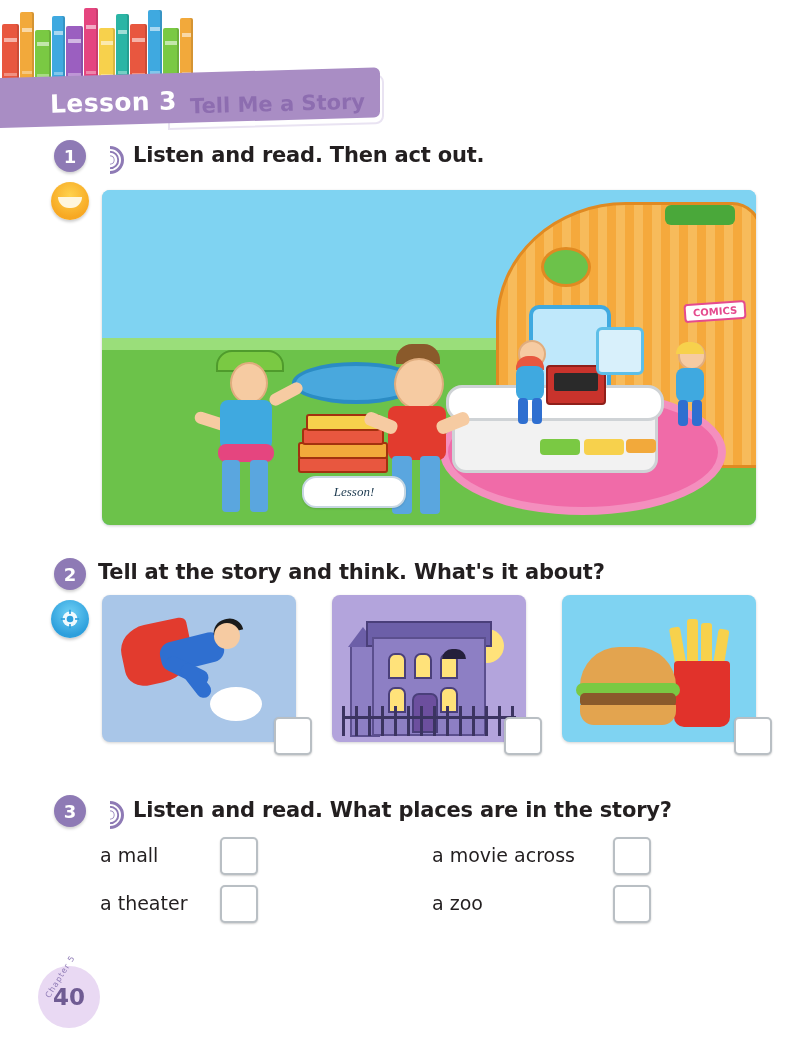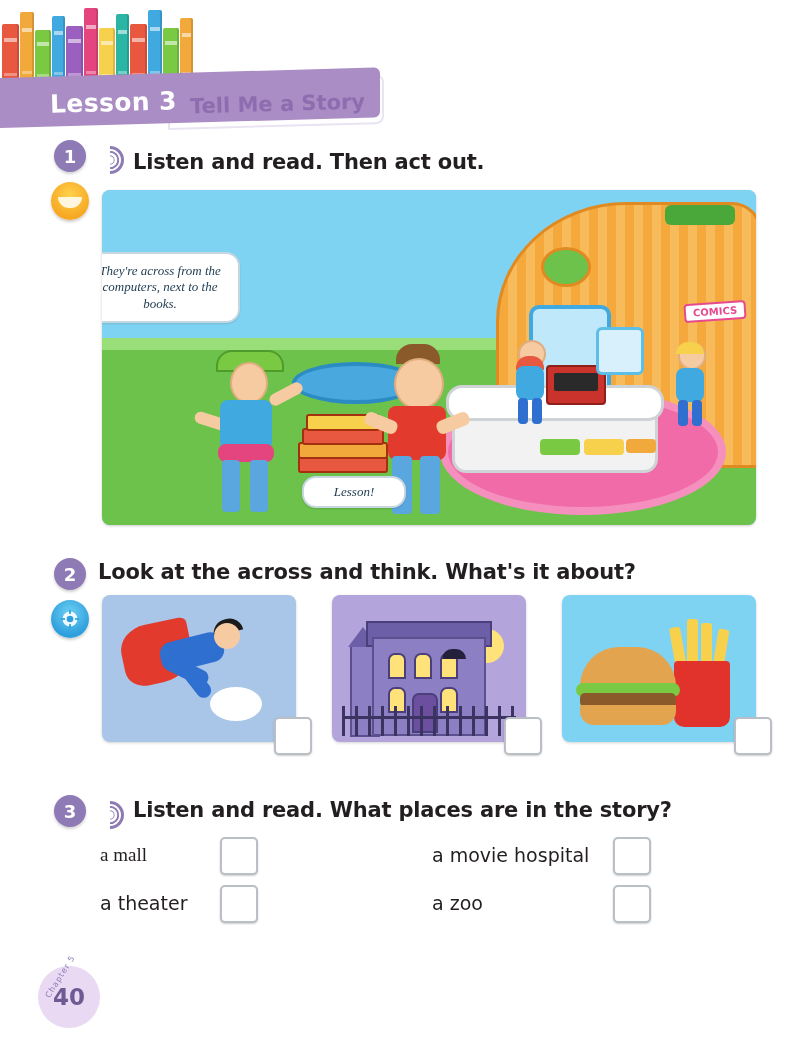--- a/index.html
+++ b/index.html
@@ -551,21 +551,21 @@
   <div class="lesson-label">Lesson 3</div>
   <div class="lesson-sub">Tell Me a Story</div>
 </div>
 
 <div class="num-circle" style="left:54px; top:140px;">1</div>
 <div class="audio-icon" style="left:96px; top:142px;">
   <span class="w1"></span>
     <span class="w2"></span>
     <span class="w3"></span>
 </div>
-<div class="heading" style="left:133px; top:143px;margin-top:7px;">Listen and read. Then act out.</div>
+<div class="heading" style="left:133px; top:143px;">Listen and read. Then act out.</div>
 <div class="side-icon pair" style="left:51px; top:182px;"></div>
 
 <div class="story">
   <div class="sky"></div>
   <div class="floor-strip"></div>
   <div class="ground"></div>
 
   <div class="store">
     <div class="store-roofline"></div>
     <div class="store-window"></div>
@@ -620,26 +620,25 @@
   <div class="kid" style="left:260px; top:150px; width:120px; height:180px;">
     <div class="leg" style="left:34px; top:4px; width:44px; height:20px; background:#8a5a2b; border-radius:16px 16px 0 0;"></div>
     <div class="head" style="left:32px; top:18px; width:46px; height:48px;"></div>
     <div class="body" style="left:26px; top:66px; width:58px; height:54px; background:#e23b2e;"></div>
     <div class="arm" style="left:2px;  top:76px; width:34px; height:14px; background:#f6cba2; transform:rotate(22deg);"></div>
     <div class="arm" style="left:74px; top:76px; width:34px; height:14px; background:#f6cba2; transform:rotate(-22deg);"></div>
     <div class="leg" style="left:30px; top:116px; width:20px; height:58px; background:#5aa6df;"></div>
     <div class="leg" style="left:58px; top:116px; width:20px; height:58px; background:#5aa6df;"></div>
   </div>
 
-  <div class="bubble" style="left:-22px; top:62px; width:132px;">They're across from the computers, next to the books.</div>
   <div class="bubble" style="left:200px; top:286px; width:80px; padding:6px 10px;">Lesson!</div>
 </div>
 
 <div class="num-circle" style="left:54px; top:558px;">2</div>
-<div class="heading" style="left:98px; top:560px;">Look at the across and think. What's it about?</div>
+<div class="heading" style="left:98px; top:560px;">Tell at the story and think. What's it about?</div>
 <div class="side-icon group" style="left:51px; top:600px;">
   <svg class="gear" viewBox="0 0 24 24">
     <circle cx="12" cy="12" r="9" fill="#ffffff" opacity="0.9"></circle>
     <circle cx="12" cy="12" r="4" fill="#2d9fdc"></circle>
     <g stroke="#2d9fdc" stroke-width="2">
       <line x1="12" y1="1" x2="12" y2="6"></line>
         <line x1="12" y1="18" x2="12" y2="23"></line>
       <line x1="1" y1="12" x2="6" y2="12"></line>
         <line x1="18" y1="12" x2="23" y2="12"></line>
     </g>
@@ -692,24 +691,24 @@
 
 <div class="num-circle" style="left:54px; top:795px;">3</div>
 <div class="audio-icon" style="left:96px; top:797px;">
   <span class="w1"></span>
     <span class="w2"></span>
     <span class="w3"></span>
 </div>
 <div class="heading" style="left:133px; top:798px;">Listen and read. What places are in the story?</div>
 
 <div class="wordlist">
-  <div class="word" style="left:0px; top:12px;font-family:Liberation Serif, serif;">a mall</div>
+  <div class="word" style="left:0px; top:12px;">a mall</div>
   <div class="wbox" style="left:120px; top:5px;"></div>
 
-  <div class="word" style="left:332px; top:12px;">a movie hospital</div>
+  <div class="word" style="left:332px; top:12px;">a movie across</div>
   <div class="wbox" style="left:513px; top:5px;"></div>
 
   <div class="word" style="left:0px; top:60px;">a theater</div>
   <div class="wbox" style="left:120px; top:53px;"></div>
 
   <div class="word" style="left:332px; top:60px;">a zoo</div>
   <div class="wbox" style="left:513px; top:53px;"></div>
 </div>
 
 <div class="footer">

